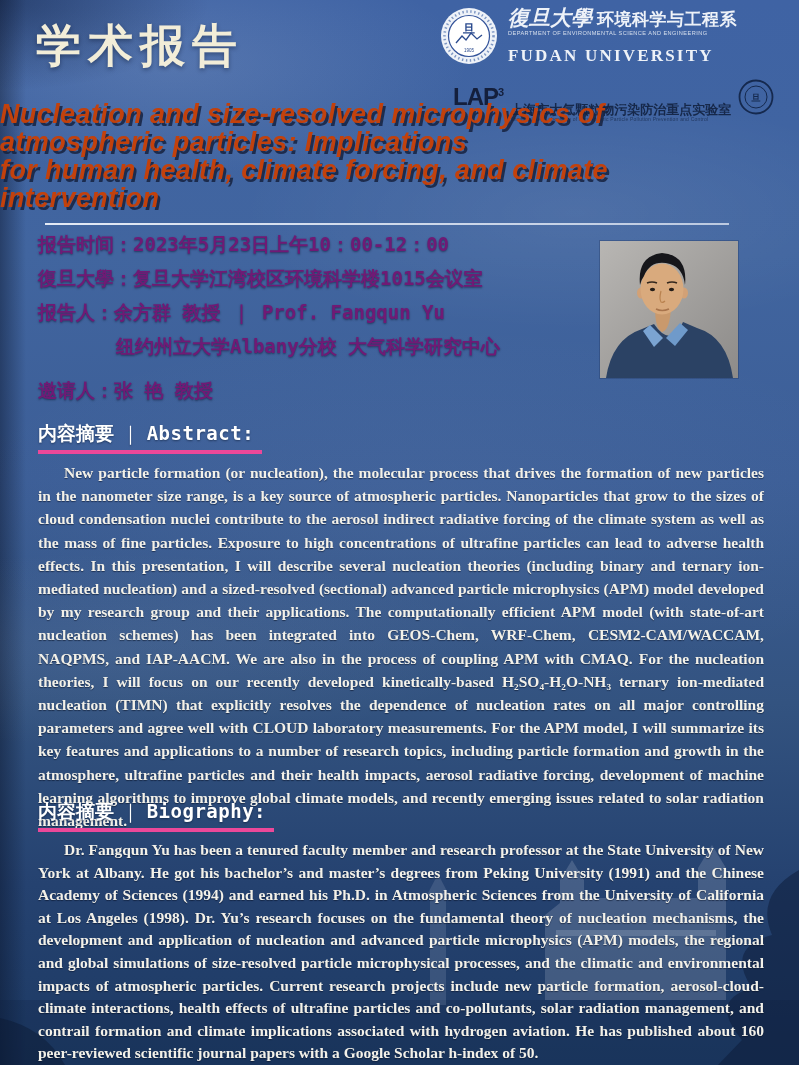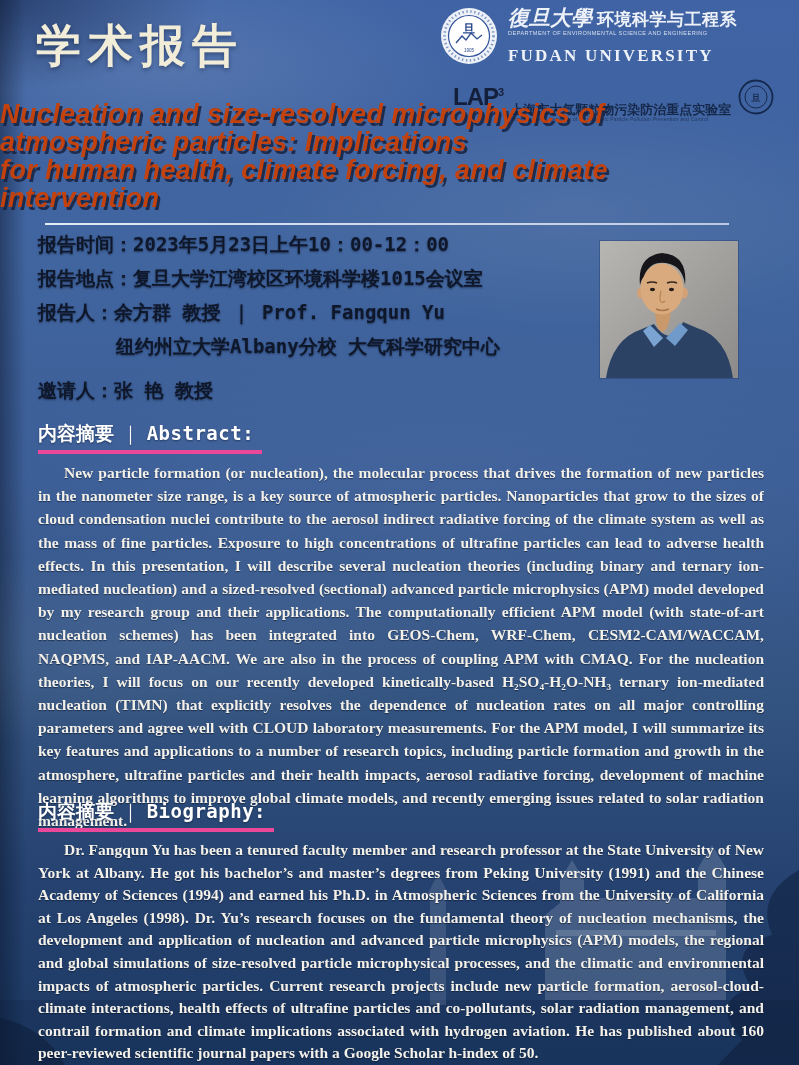--- a/index.html
+++ b/index.html
@@ -43,21 +43,21 @@
     color:#c2410c;font-weight:800;font-style:italic;font-size:27px;line-height:28px;
     letter-spacing:.4px;text-shadow:2.5px 2.5px 0 rgba(22,34,64,.85);
   }
 
   .divider{position:absolute;top:223px;left:45px;width:684px;height:2px;
     background:linear-gradient(90deg,rgba(236,241,250,.95),rgba(236,241,250,.7));}
 
   .info{
     position:absolute;left:38px;top:234px;width:560px;
     font-family:"DejaVu Sans Mono","Liberation Sans",sans-serif;
-    font-size:19px;font-weight:700;color:#0f172a;
+    font-size:19px;font-weight:700;color:#701a75;
     text-shadow:0 1px 2px rgba(5,15,35,.5);
   }
   .info-row{margin-bottom:14px;line-height:20px;white-space:nowrap;}
   .info-row.indent{padding-left:78px;}
   .info-row.gap-top{margin-top:24px;}
 
   .photo{position:absolute;left:600px;top:241px;width:138px;height:137px;box-shadow:0 0 0 1px rgba(20,35,70,.25);}
 
   .section{position:absolute;left:38px;width:726px;}
   .sec-abstract{top:421px;}
@@ -136,21 +136,21 @@
     <div>intervention</div>
   </div>
 
   <div class="divider"></div>
 
   <div class="info">
     <div class="info-row">
       <span>报告时间：</span><span>2023年5月23日上午10：00-12：00</span>
     </div>
     <div class="info-row">
-      <span>报告地点：</span><span>复旦大学江湾校区环境科学楼1015会议室</span>
+      <span>復旦大學：</span><span>复旦大学江湾校区环境科学楼1015会议室</span>
     </div>
     <div class="info-row">
       <span>报告人：</span><span>余方群 教授 ｜ Prof. Fangqun Yu</span>
     </div>
     <div class="info-row indent">
       <span>纽约州立大学Albany分校 大气科学研究中心</span>
     </div>
     <div class="info-row gap-top">
       <span>邀请人：</span><span>张 艳  教授</span>
     </div>

